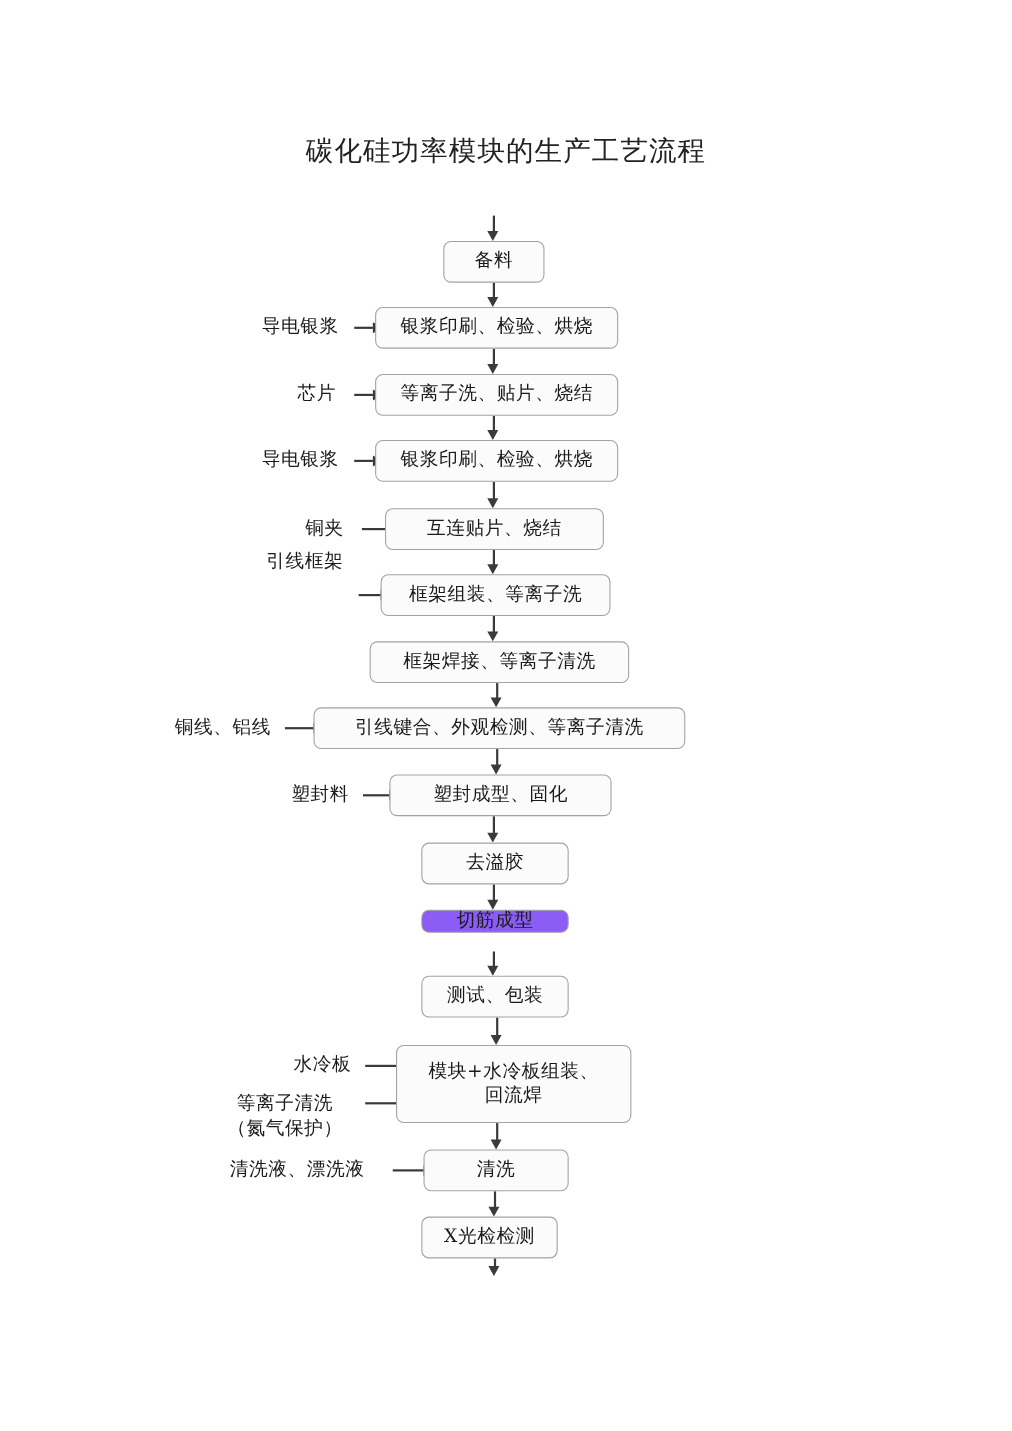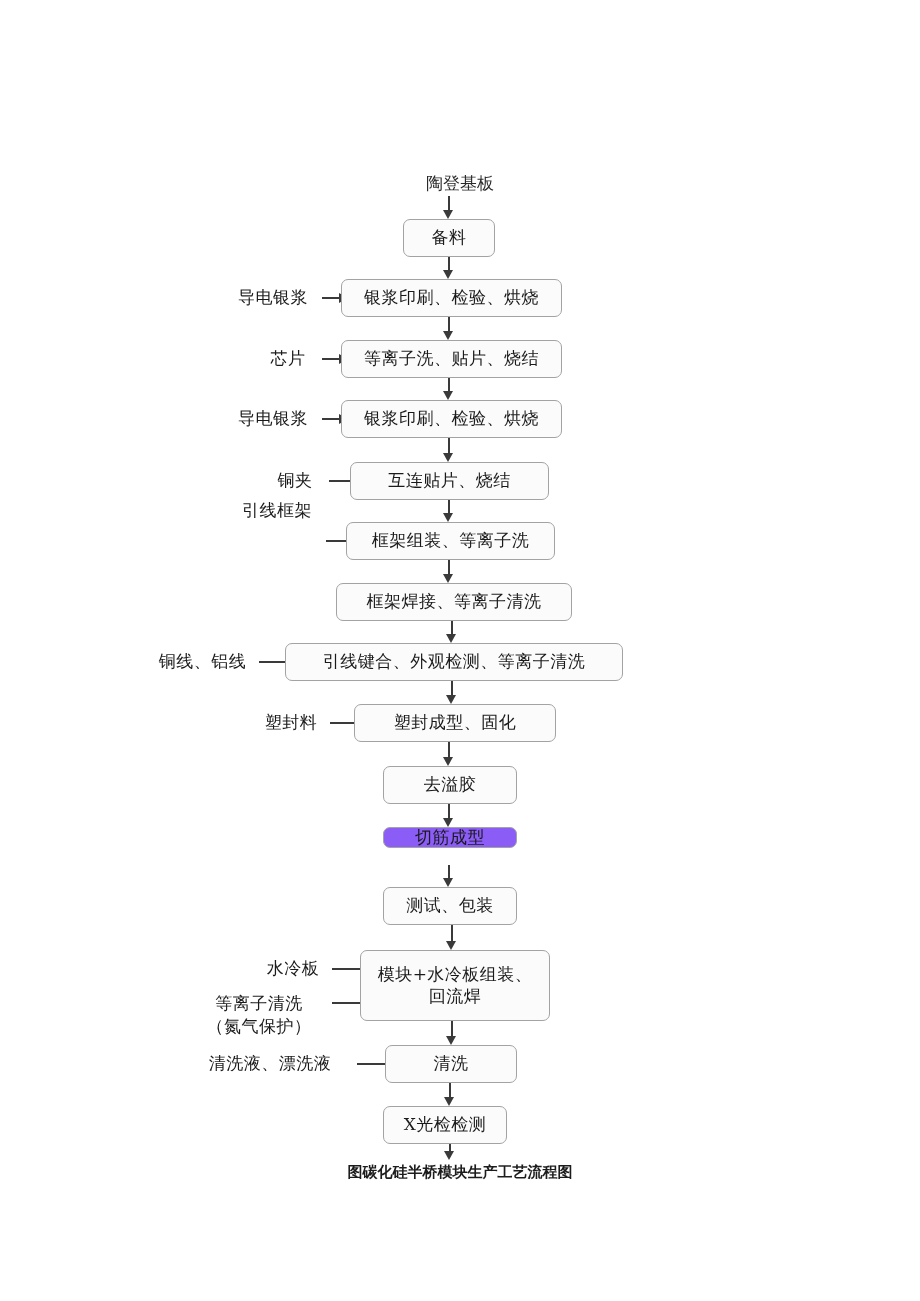--- a/index.html
+++ b/index.html
@@ -114,22 +114,22 @@
     font-family: "DejaVu Serif", "Liberation Serif", serif;
     letter-spacing: 0.5px;
     white-space: pre-line;
   }
 </style>
 </head>
 <body>
 
 <div id="sheet">
 
-
-  <div class="source-label">陶登基板</div>
+  <div class="doc-title">碳化硅功率模块的生产工艺流程</div>
+
 
   <div id="connector-layer">
       <div class="vline" style="left: 448px; top: 196px; height: 15px;"></div>
       <div class="arrow-down" style="left: 442.5px; top: 210px;"></div>
       <div class="vline" style="left: 448px; top: 257px; height: 14px;"></div>
       <div class="arrow-down" style="left: 442.5px; top: 270px;"></div>
       <div class="vline" style="left: 448px; top: 317px; height: 15px;"></div>
       <div class="arrow-down" style="left: 442.5px; top: 331px;"></div>
       <div class="vline" style="left: 448px; top: 378px; height: 14px;"></div>
       <div class="arrow-down" style="left: 442.5px; top: 391px;"></div>
@@ -197,20 +197,19 @@
       <div class="node" style="left: 341px; top: 340px; width: 221px; height: 38px; border-color: rgb(163, 163, 163); background: rgb(251, 251, 251); color: rgb(26, 26, 26);">等离子洗、贴片、烧结</div>
       <div class="node" style="left: 341px; top: 400px; width: 221px; height: 38px; border-color: rgb(163, 163, 163); background: rgb(251, 251, 251); color: rgb(26, 26, 26);">银浆印刷、检验、烘烧</div>
       <div class="node" style="left: 350px; top: 462px; width: 199px; height: 38px; border-color: rgb(163, 163, 163); background: rgb(251, 251, 251); color: rgb(26, 26, 26);">互连贴片、烧结</div>
       <div class="node" style="left: 346px; top: 522px; width: 209px; height: 38px; border-color: rgb(163, 163, 163); background: rgb(251, 251, 251); color: rgb(26, 26, 26);">框架组装、等离子洗</div>
       <div class="node" style="left: 336px; top: 583px; width: 236px; height: 38px; border-color: rgb(163, 163, 163); background: rgb(251, 251, 251); color: rgb(26, 26, 26);">框架焊接、等离子清洗</div>
       <div class="node" style="left: 285px; top: 643px; width: 338px; height: 38px; border-color: rgb(163, 163, 163); background: rgb(251, 251, 251); color: rgb(26, 26, 26);">引线键合、外观检测、等离子清洗</div>
       <div class="node" style="left: 354px; top: 704px; width: 202px; height: 38px; border-color: rgb(163, 163, 163); background: rgb(251, 251, 251); color: rgb(26, 26, 26);">塑封成型、固化</div>
       <div class="node" style="left: 383px; top: 766px; width: 134px; height: 38px; border-color: rgb(163, 163, 163); background: rgb(251, 251, 251); color: rgb(26, 26, 26);">去溢胶</div>
       <div class="node" style="left: 383px; top: 827px; width: 134px; height: 21px; border-color: rgb(163, 163, 163); background: #8b5cf6; color: rgb(26, 26, 26);">切筋成型</div>
       <div class="node" style="left: 383px; top: 887px; width: 134px; height: 38px; border-color: rgb(163, 163, 163); background: rgb(251, 251, 251); color: rgb(26, 26, 26);">测试、包装</div>
-      <div class="node" style="left: 360px; top: 950px; width: 190px; height: 71px; border-color: rgb(163, 163, 163); background: rgb(251, 251, 251); color: rgb(26, 26, 26);">模块+水冷板组装、
+      <div class="node" style="left: 360px; top: 950px; width: 214px; height: 71px; border-color: rgb(163, 163, 163); background: rgb(251, 251, 251); color: rgb(26, 26, 26);">模块+水冷板组装、
 回流焊</div>
       <div class="node" style="left: 385px; top: 1045px; width: 132px; height: 38px; border-color: rgb(163, 163, 163); background: rgb(251, 251, 251); color: rgb(26, 26, 26);">清洗</div>
       <div class="node" style="left: 383px; top: 1106px; width: 124px; height: 38px; border-color: rgb(163, 163, 163); background: rgb(251, 251, 251); color: rgb(26, 26, 26);">X光检检测</div>
     </div>
 
-  <div class="figure-caption">图碳化硅半桥模块生产工艺流程图</div>
 </div>
 
 </body></html>

